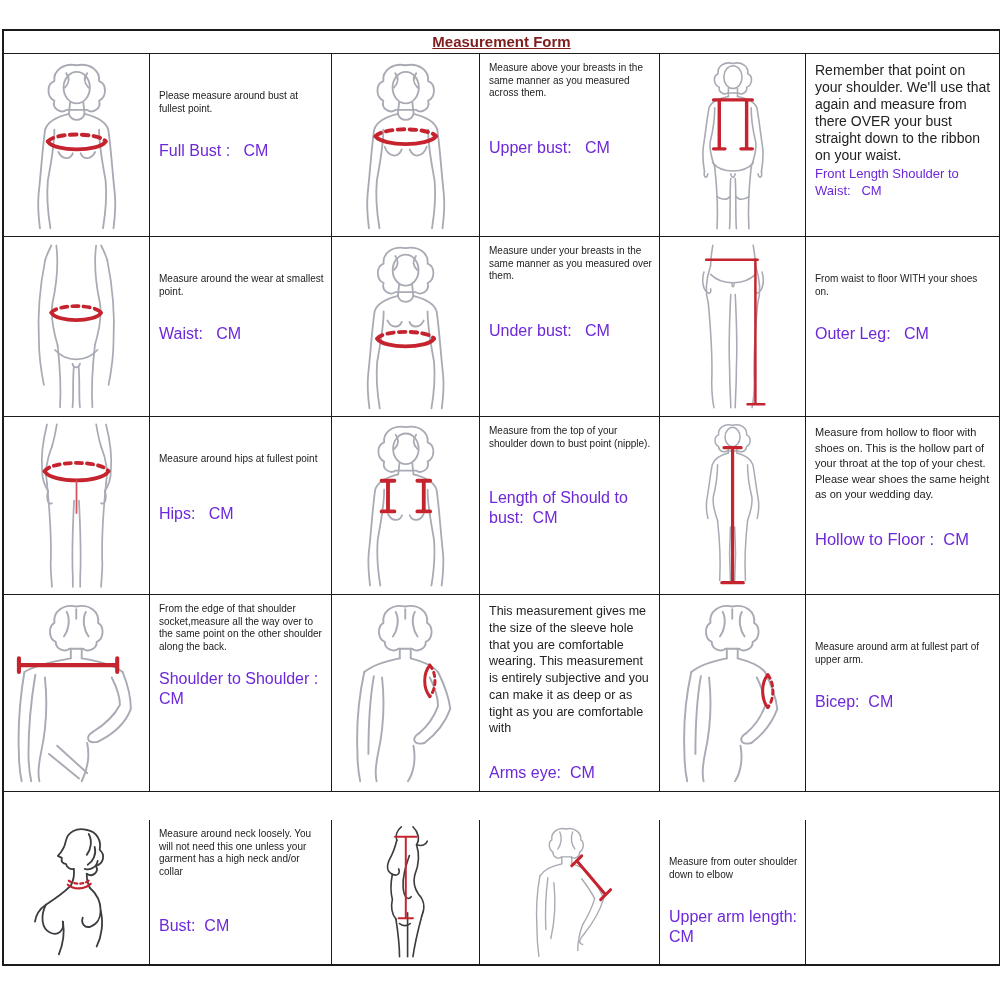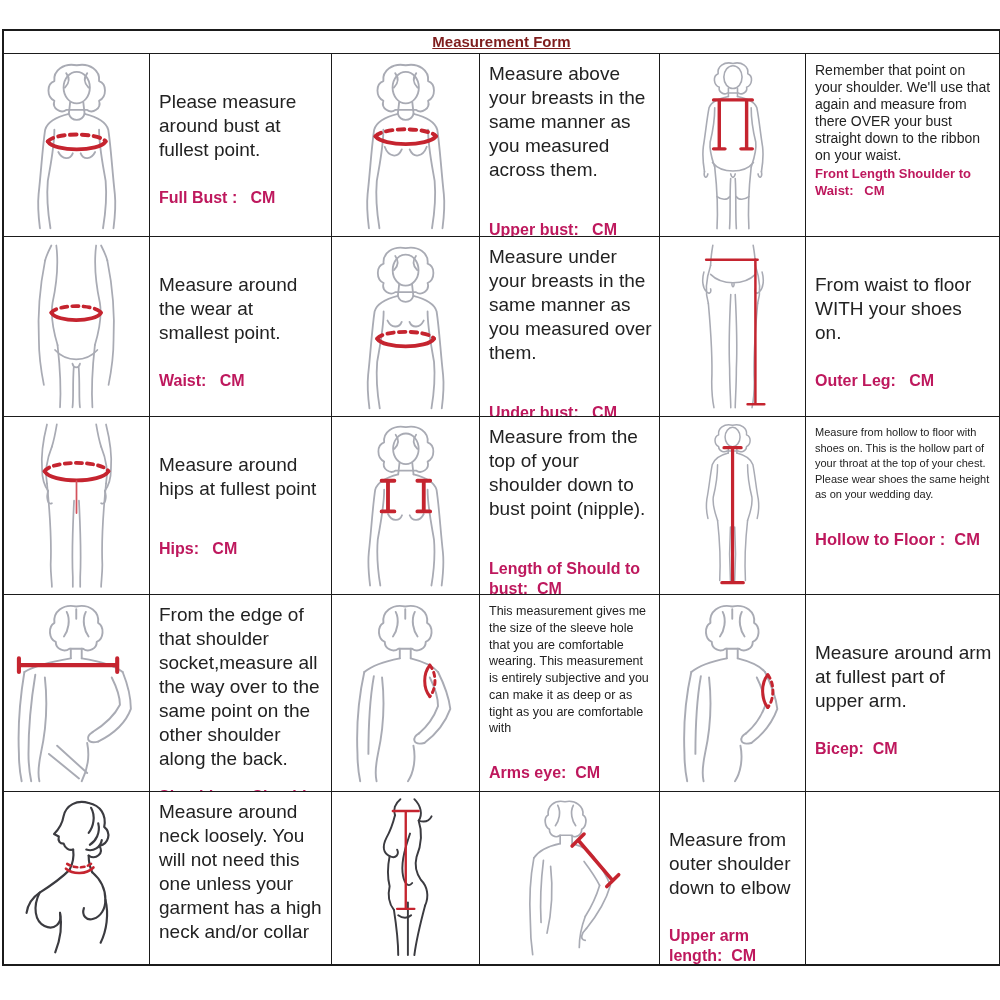--- a/index.html
+++ b/index.html
@@ -15,26 +15,26 @@
     border:2px solid #1b1b1b;
     background:#ffffff;
   }
   .title-cell{
     grid-column:1 / -1;
     border-bottom:1px solid #1b1b1b;
     font-weight:bold;font-size:15px;line-height:22px;text-align:center;color:#7f1d1d;text-decoration:underline;
   }
   .cell{border-right:1px solid #1b1b1b;border-bottom:1px solid #1b1b1b;box-sizing:border-box;overflow:hidden;}
   .cell:nth-child(6n+1){border-right:none;}
-  .cell:nth-child(n+26){border-bottom:none;}
+  .cell:nth-child(n+26){border-bottom:none;margin-top:28px;}
   .fig{display:flex;align-items:center;justify-content:center;padding:2px;}
   .fig svg{height:96%;max-width:100%;}
   .txt{padding:8px 6px 4px 9px;display:flex;flex-direction:column;align-items:flex-start;}
-  .desc{font-size:19px;line-height:1.26;color:#222;}
-  .label{font-weight:bold;font-size:16px;line-height:1.25;color:#be185d;white-space:pre-wrap;}
+  .desc{font-size:10px;line-height:1.26;color:#222;}
+  .label{font-weight:normal;font-size:16px;line-height:1.25;color:#6d28d9;white-space:pre-wrap;}
   
   .pt-lg{padding-top:36px;} .pt-xl{padding-top:46px;} .pt-md{padding-top:24px;} 
   .gap-xs{margin-top:2px;} .gap-md{margin-top:16px;}
   .gap-lg{margin-top:26px;} .gap-xl{margin-top:38px;}
   .tight .desc{font-size:14px;line-height:1.22;}
   .tight .label{font-size:13px;}
   .small .desc{font-size:11px;line-height:1.42;}
   .small .label{font-size:16.5px;}
   .xsmall .desc{font-size:12.5px;line-height:1.34;}
   

